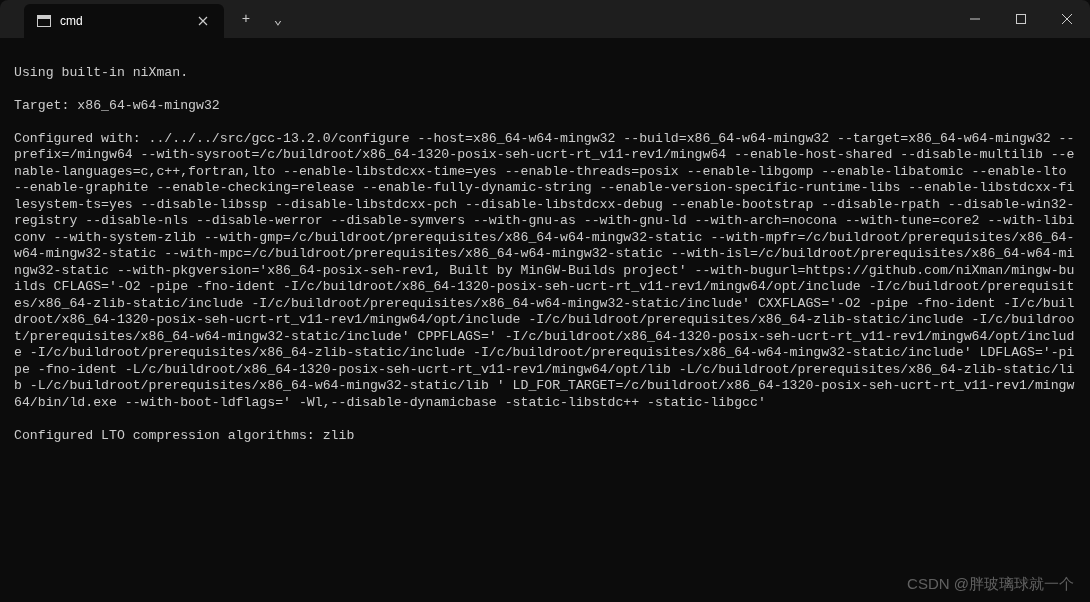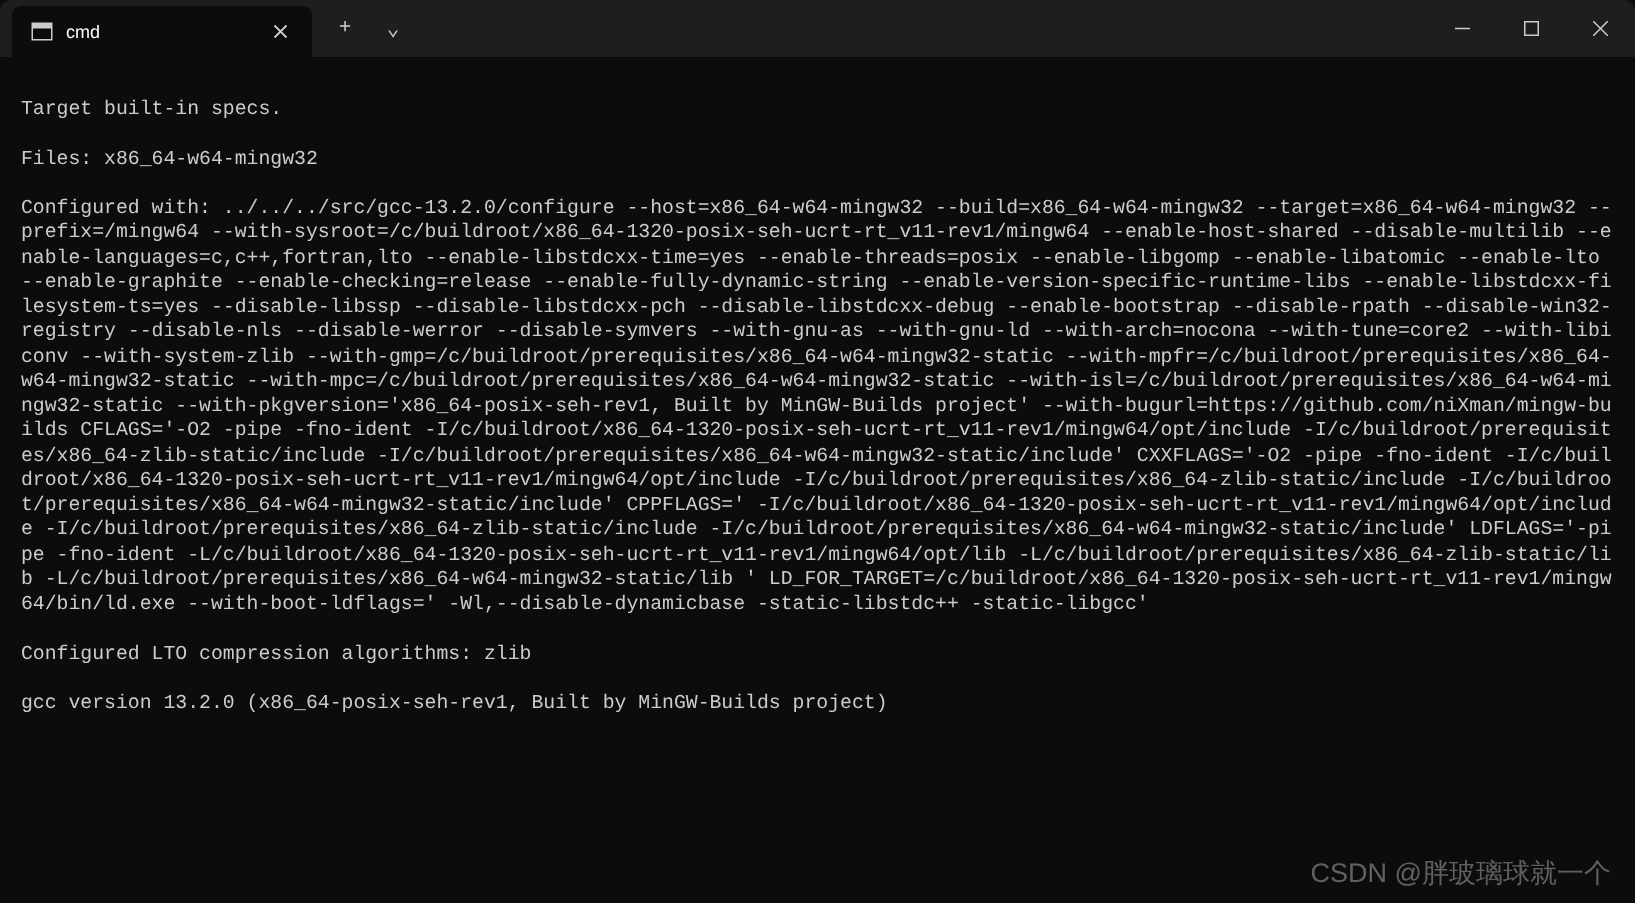--- a/index.html
+++ b/index.html
@@ -26,21 +26,21 @@
     .tab {
       display: flex;
       align-items: center;
       background: #0c0c0c;
       padding: 0 12px;
       min-width: 200px;
       gap: 8px;
       border-top-left-radius: 6px;
       border-top-right-radius: 6px;
       margin-top: 4px;
-      margin-left: 8px;
+      margin-left: 24px;
     }
     .tab-icon {
       width: 16px;
       height: 16px;
       display: flex;
       align-items: center;
       justify-content: center;
       color: #ccc;
       font-size: 12px;
     }
@@ -106,21 +106,21 @@
     }
     .prompt-line {
       display: inline;
     }
     .watermark {
       position: absolute;
       right: 16px;
       bottom: 8px;
       color: rgba(200,200,200,0.45);
       font-family: 'Segoe UI', 'Microsoft YaHei', sans-serif;
-      font-size: 18px;
+      font-size: 15px;
       pointer-events: none;
     }
     .cmd-icon {
       width: 14px;
       height: 12px;
       border: 1px solid #ccc;
       display: inline-block;
       position: relative;
     }
     .cmd-icon::before {
@@ -165,21 +165,20 @@
     </div>
     <div class="win-btn">
       <svg viewBox="0 0 10 10">
           <path d="M0 0 L10 10 M10 0 L0 10" stroke="#ccc"></path>
         </svg>
     </div>
   </div>
 </div>
 
 <div class="terminal">
-<div>Target built-in specs.</div>
-<div>Files: x86_64-w64-mingw32</div>
+<div>Using built-in niXman.</div>
+<div>Target: x86_64-w64-mingw32</div>
 <div>Configured with: ../../../src/gcc-13.2.0/configure --host=x86_64-w64-mingw32 --build=x86_64-w64-mingw32 --target=x86_64-w64-mingw32 --prefix=/mingw64 --with-sysroot=/c/buildroot/x86_64-1320-posix-seh-ucrt-rt_v11-rev1/mingw64 --enable-host-shared --disable-multilib --enable-languages=c,c++,fortran,lto --enable-libstdcxx-time=yes --enable-threads=posix --enable-libgomp --enable-libatomic --enable-lto --enable-graphite --enable-checking=release --enable-fully-dynamic-string --enable-version-specific-runtime-libs --enable-libstdcxx-filesystem-ts=yes --disable-libssp --disable-libstdcxx-pch --disable-libstdcxx-debug --enable-bootstrap --disable-rpath --disable-win32-registry --disable-nls --disable-werror --disable-symvers --with-gnu-as --with-gnu-ld --with-arch=nocona --with-tune=core2 --with-libiconv --with-system-zlib --with-gmp=/c/buildroot/prerequisites/x86_64-w64-mingw32-static --with-mpfr=/c/buildroot/prerequisites/x86_64-w64-mingw32-static --with-mpc=/c/buildroot/prerequisites/x86_64-w64-mingw32-static --with-isl=/c/buildroot/prerequisites/x86_64-w64-mingw32-static --with-pkgversion='x86_64-posix-seh-rev1, Built by MinGW-Builds project' --with-bugurl=https://github.com/niXman/mingw-builds CFLAGS='-O2 -pipe -fno-ident -I/c/buildroot/x86_64-1320-posix-seh-ucrt-rt_v11-rev1/mingw64/opt/include -I/c/buildroot/prerequisites/x86_64-zlib-static/include -I/c/buildroot/prerequisites/x86_64-w64-mingw32-static/include' CXXFLAGS='-O2 -pipe -fno-ident -I/c/buildroot/x86_64-1320-posix-seh-ucrt-rt_v11-rev1/mingw64/opt/include -I/c/buildroot/prerequisites/x86_64-zlib-static/include -I/c/buildroot/prerequisites/x86_64-w64-mingw32-static/include' CPPFLAGS=' -I/c/buildroot/x86_64-1320-posix-seh-ucrt-rt_v11-rev1/mingw64/opt/include -I/c/buildroot/prerequisites/x86_64-zlib-static/include -I/c/buildroot/prerequisites/x86_64-w64-mingw32-static/include' LDFLAGS='-pipe -fno-ident -L/c/buildroot/x86_64-1320-posix-seh-ucrt-rt_v11-rev1/mingw64/opt/lib -L/c/buildroot/prerequisites/x86_64-zlib-static/lib -L/c/buildroot/prerequisites/x86_64-w64-mingw32-static/lib ' LD_FOR_TARGET=/c/buildroot/x86_64-1320-posix-seh-ucrt-rt_v11-rev1/mingw64/bin/ld.exe --with-boot-ldflags=' -Wl,--disable-dynamicbase -static-libstdc++ -static-libgcc'</div>
 <div>Configured LTO compression algorithms: zlib</div>
-<div>gcc version 13.2.0 (x86_64-posix-seh-rev1, Built by MinGW-Builds project)</div>
 <br>
 </div>
 
 <div class="watermark">CSDN @胖玻璃球就一个</div>
 
 </body></html>

